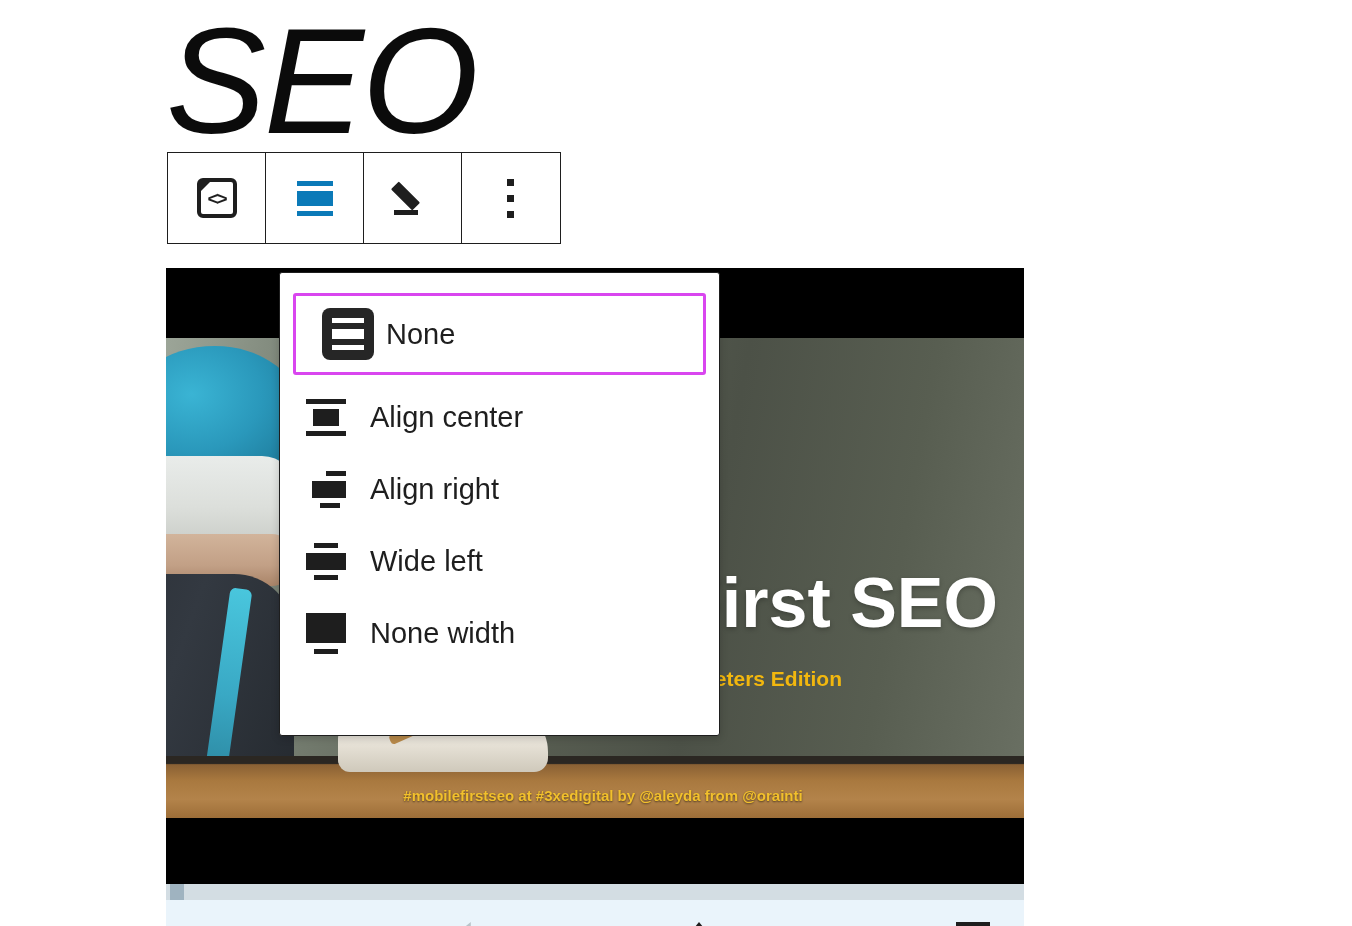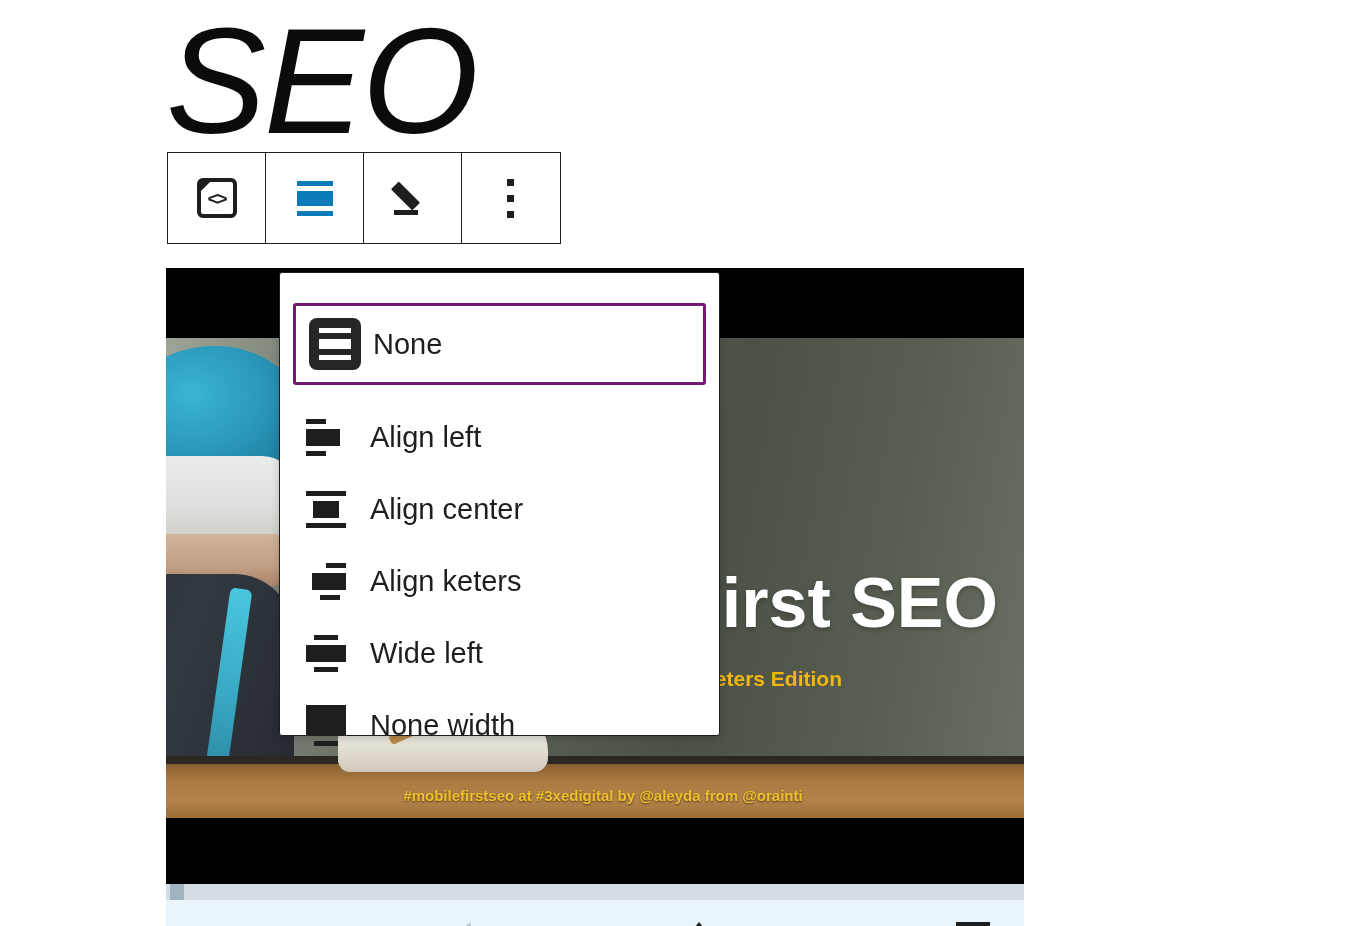--- a/index.html
+++ b/index.html
@@ -317,24 +317,23 @@
   .menu-item {
     display: flex;
     align-items: center;
     height: 72px;
     padding-left: 26px;
     box-sizing: border-box;
     cursor: pointer;
     background: transparent;
   }
   .menu-item.selected {
-    margin: 16px 13px;
-    padding-left: 13px;
+    margin: 6px 13px;
     height: 82px;
-    border: 3px solid #701a75;
+    border: 3px solid #d946ef;
     border-radius: 3px;
   }
   .menu-item .mi-icon {
     width: 52px;
     flex: 0 0 52px;
     display: flex;
     align-items: center;
     justify-content: flex-start;
   }
   .menu-item .mi-label {
@@ -471,51 +470,41 @@
     <span class="mi-icon">
       <span class="ic-none">
         <i class="a"></i>
         <i class="b"></i>
         <i class="c"></i>
       </span>
     </span>
     <span class="mi-label">None</span>
   </div>
 
-  <div class="menu-item">
-    <span class="mi-icon">
-      <span class="ic-align ic-left">
-        <i class="top"></i>
-        <i class="mid"></i>
-        <i class="bot"></i>
-      </span>
-    </span>
-    <span class="mi-label">Align left</span>
-  </div>
 
   <div class="menu-item">
     <span class="mi-icon">
       <span class="ic-align ic-center">
         <i class="top"></i>
         <i class="mid"></i>
         <i class="bot"></i>
       </span>
     </span>
     <span class="mi-label">Align center</span>
   </div>
 
   <div class="menu-item">
     <span class="mi-icon">
       <span class="ic-align ic-right">
         <i class="top"></i>
         <i class="mid"></i>
         <i class="bot"></i>
       </span>
     </span>
-    <span class="mi-label">Align keters</span>
+    <span class="mi-label">Align right</span>
   </div>
 
   <div class="menu-item">
     <span class="mi-icon">
       <span class="ic-align ic-wide">
         <i class="top"></i>
         <i class="mid"></i>
         <i class="bot"></i>
       </span>
     </span>

